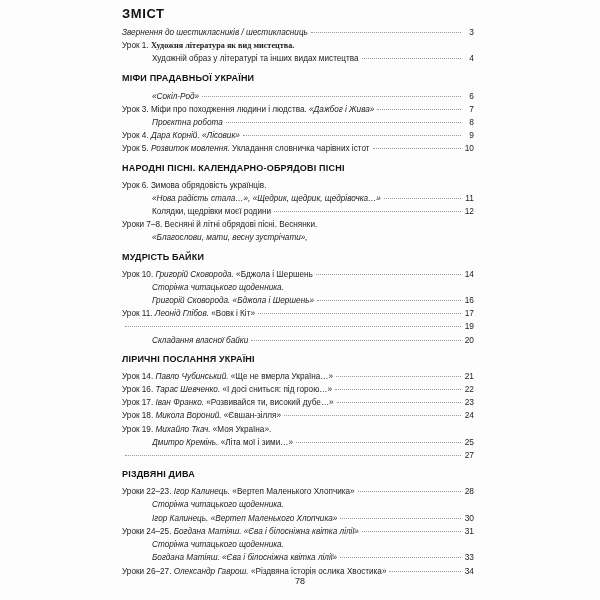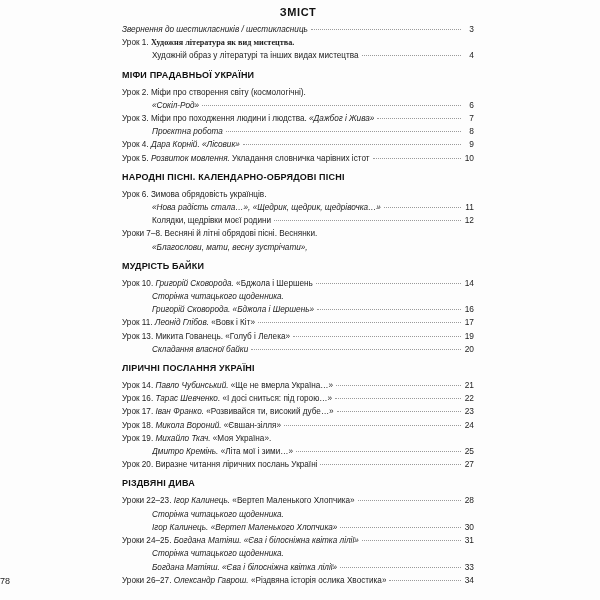--- a/index.html
+++ b/index.html
@@ -26,22 +26,21 @@
 
   
   .toc {
     position: absolute;
     left: 122px;
     top: 6px;
     width: 352px;
   }
 
   .doc-title {
-    text-align: center;
-    font-size: 11px;
+    font-size: 13px;
     font-weight: bold;
     letter-spacing: 0.6px;
     color: #111;
     margin: 0 0 5px 0;
   }
 
   .section-head {
     text-align: left;
     font-size: 9px;
     font-weight: bold;
@@ -88,20 +87,21 @@
   .b  { font-weight: bold; font-family: Liberation Serif, serif; }
   .i  { font-style: italic; }
   .gap-sm { height: 3px; }
 
   
   .folio {
     position: absolute;
     left: 0;
     top: 576px;
     width: 600px;
+    text-align: center;
     font-size: 9px;
     color: #222;
   }
 </style>
 </head>
 <body>
 
 <div id="page">
 
   <div class="toc">
@@ -117,21 +117,20 @@
           <span class="leader"></span>
           <span class="pg"></span>
         </div>
         <div class="row ind1">
           <span class="txt"><span>Художній образ у літературі та інших видах мистецтва</span></span>
           <span class="leader"></span>
           <span class="pg">4</span>
         </div>
         <div class="section-head">МІФИ ПРАДАВНЬОЇ УКРАЇНИ</div>
         <div class="row noleader">
-          <span class="txt"><span>Урок 2. Міфи про створення світу (космологічні).</span></span>
           <span class="leader"></span>
           <span class="pg"></span>
         </div>
         <div class="row ind1">
           <span class="txt"><span class="i">«Сокіл-Род»</span></span>
           <span class="leader"></span>
           <span class="pg">6</span>
         </div>
         <div class="row">
           <span class="txt"><span>Урок 3. Міфи про походження людини  і людства. </span><span class="i">«Дажбог і Жива»</span></span>
@@ -194,21 +193,20 @@
           <span class="txt"><span class="i">Григорій Сковорода. «Бджола і Шершень»</span></span>
           <span class="leader"></span>
           <span class="pg">16</span>
         </div>
         <div class="row">
           <span class="txt"><span>Урок 11. </span><span class="i">Леонід Глібов. </span><span>«Вовк і Кіт»</span></span>
           <span class="leader"></span>
           <span class="pg">17</span>
         </div>
         <div class="row">
-          <span class="txt"><span>Урок 13. Микита Гованець. «Голуб і Лелека»</span></span>
           <span class="leader"></span>
           <span class="pg">19</span>
         </div>
         <div class="row ind1">
           <span class="txt"><span class="i">Складання власної байки</span></span>
           <span class="leader"></span>
           <span class="pg">20</span>
         </div>
         <div class="section-head">ЛІРИЧНІ ПОСЛАННЯ УКРАЇНІ</div>
         <div class="row">
@@ -235,21 +233,20 @@
           <span class="txt"><span>Урок 19. </span><span class="i">Михайло Ткач. </span><span>«Моя Україна».</span></span>
           <span class="leader"></span>
           <span class="pg"></span>
         </div>
         <div class="row ind1">
           <span class="txt"><span class="i">Дмитро Кремінь. </span><span>«Літа мої і зими…»</span></span>
           <span class="leader"></span>
           <span class="pg">25</span>
         </div>
         <div class="row">
-          <span class="txt"><span>Урок 20. Виразне читання ліричних послань Україні</span></span>
           <span class="leader"></span>
           <span class="pg">27</span>
         </div>
         <div class="section-head">РІЗДВЯНІ ДИВА</div>
         <div class="row">
           <span class="txt"><span>Уроки 22–23. </span><span class="i">Ігор Калинець. </span><span>«Вертеп Маленького Хлопчика»</span></span>
           <span class="leader"></span>
           <span class="pg">28</span>
         </div>
         <div class="row ind1 noleader">

